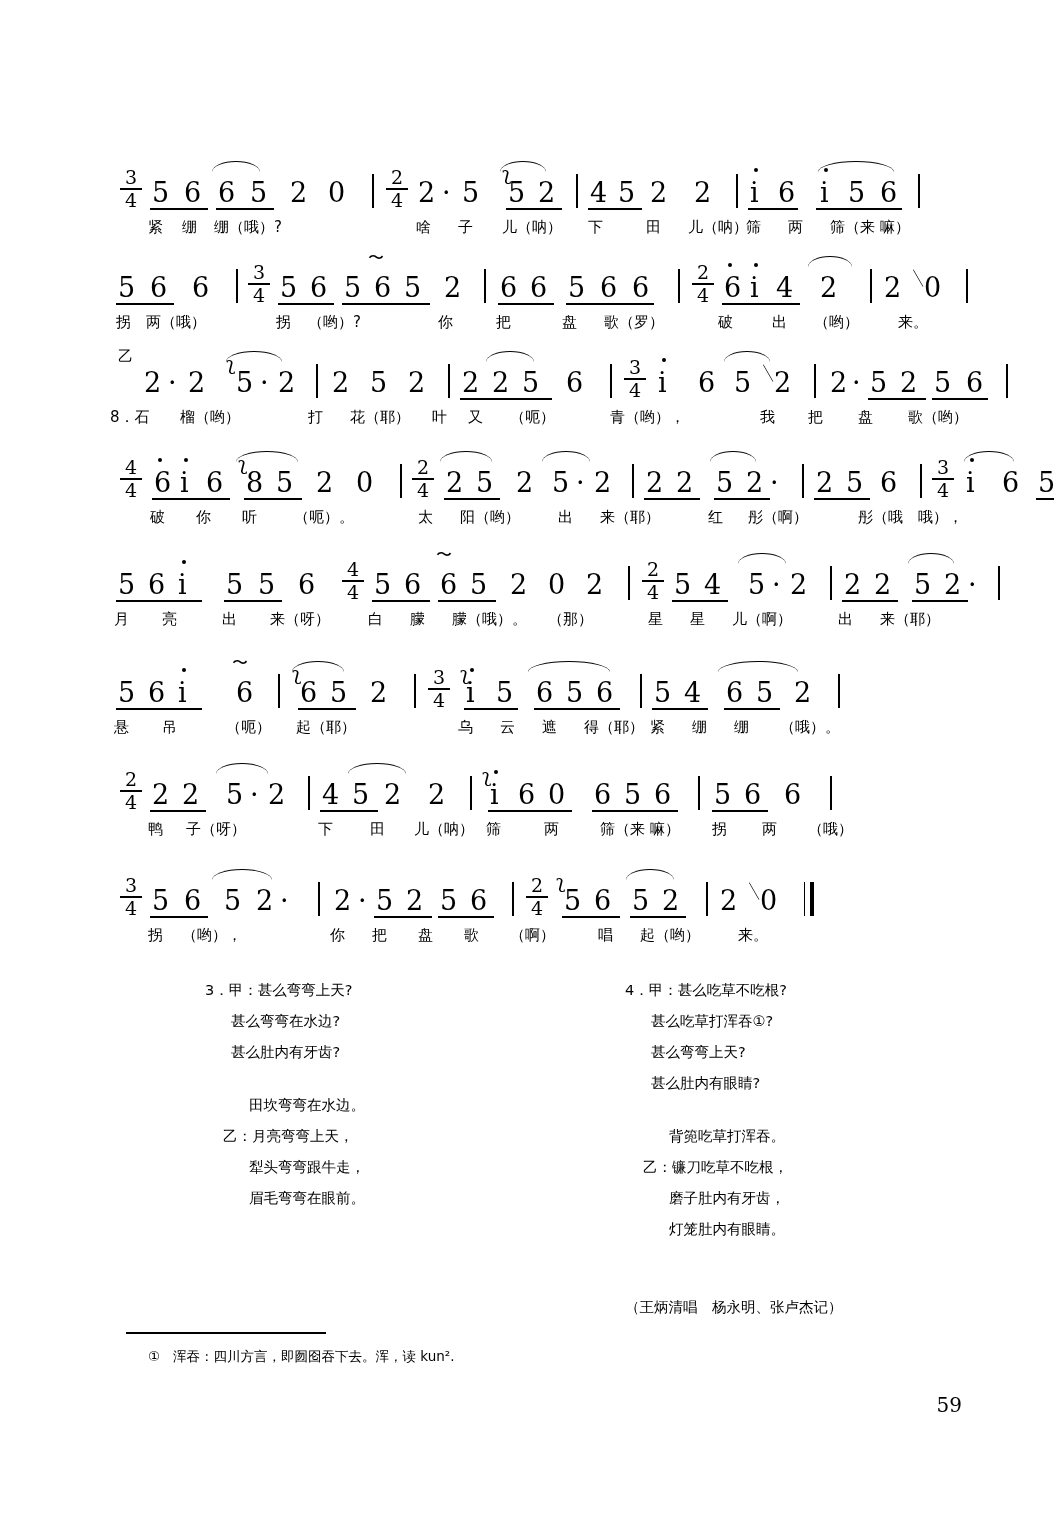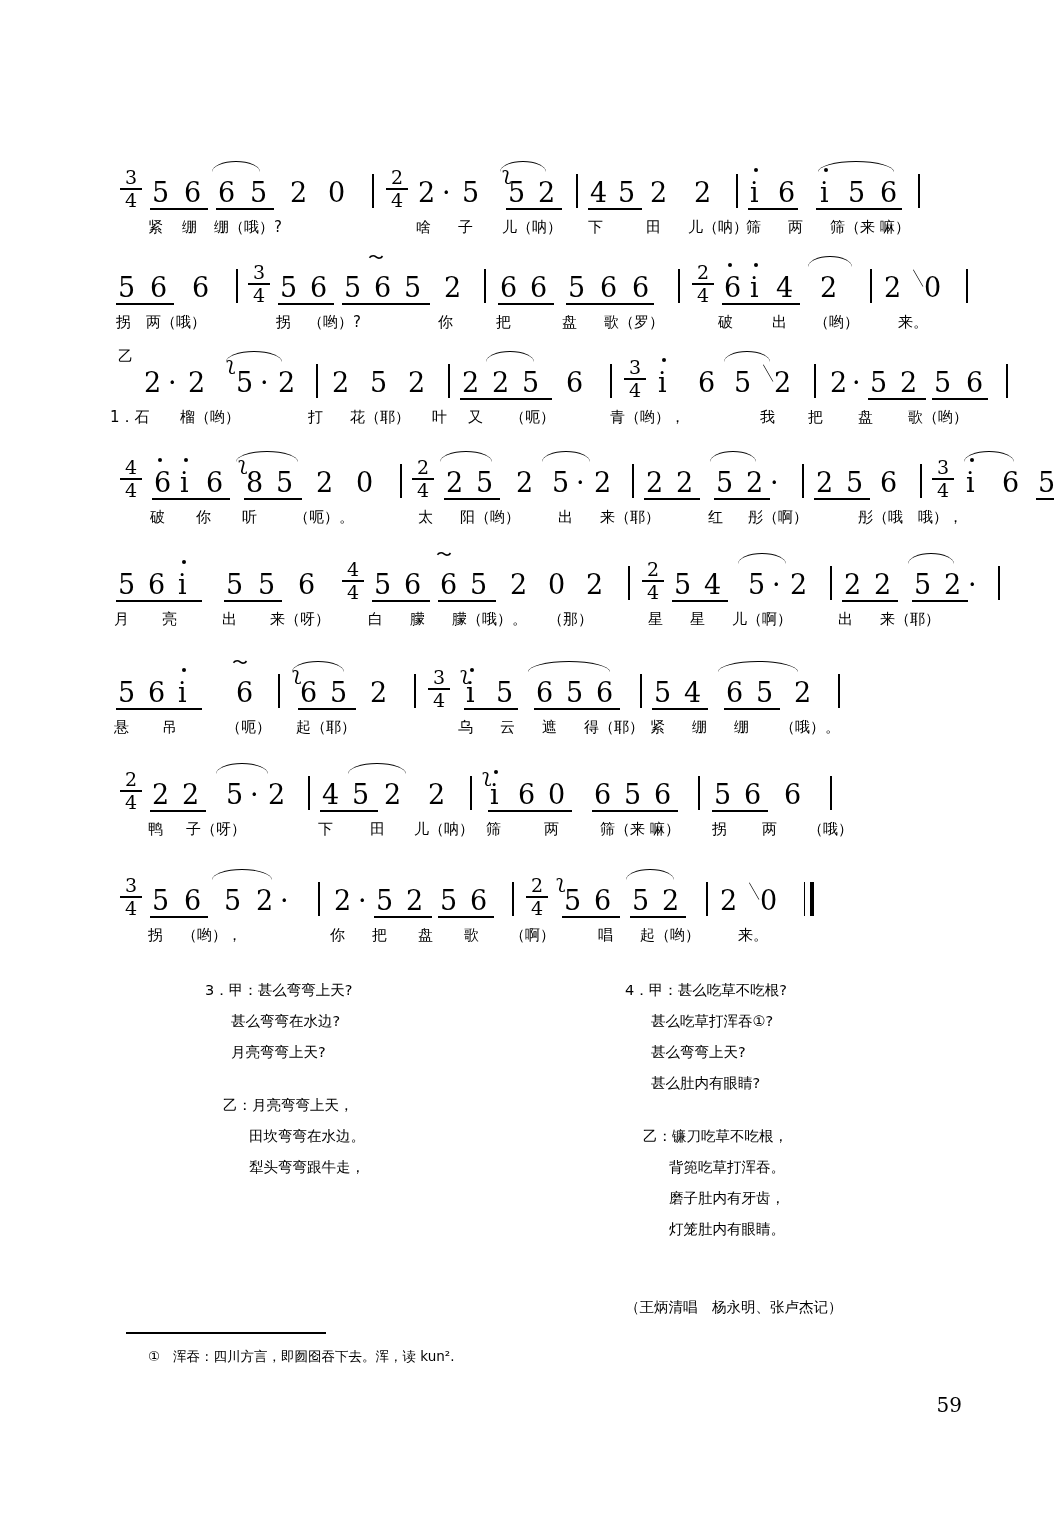--- a/index.html
+++ b/index.html
@@ -369,21 +369,21 @@
       <span class="tok dot" style="left:734px;">·</span>
       <span class="tok" style="left:752px;">5</span>
       <span class="tok" style="left:782px;">2</span>
       <div class="beam" style="left:750px; bottom:2px; width:58px;"></div>
       <span class="tok" style="left:816px;">5</span>
       <span class="tok" style="left:848px;">6</span>
       <div class="beam" style="left:814px; bottom:2px; width:56px;"></div>
       <div class="bar" style="left:888px;"></div>
     </div>
     <div class="lyric-row">
-      <span class="lyr" style="left:-8px;">1．石</span>
+      <span class="lyr" style="left:-8px;">8．石</span>
       <span class="lyr" style="left:62px;">榴（哟）</span>
       <span class="lyr" style="left:190px;">打</span>
       <span class="lyr" style="left:232px;">花（耶）</span>
       <span class="lyr" style="left:314px;">叶</span>
       <span class="lyr" style="left:350px;">又</span>
       <span class="lyr" style="left:392px;">（呃）</span>
       <span class="lyr" style="left:492px;">青（哟），</span>
       <span class="lyr" style="left:642px;">我</span>
       <span class="lyr" style="left:690px;">把</span>
       <span class="lyr" style="left:740px;">盘</span>
@@ -709,41 +709,42 @@
     </div>
   </div>
 
   <div class="verses">
 
     <div class="verse-col left">
       <div class="vline">
         <span>3．</span><span>甲：</span><span>甚么弯弯上天?</span>
       </div>
       <div class="vline indent">甚么弯弯在水边?</div>
-      <div class="vline indent">月亮弯弯上天?</div>
+      <div class="vline indent">甚么肚内有牙齿?</div>
       <div class="vgap"></div>
+      <div class="vline" style="padding-left:44px;">田坎弯弯在水边。</div>
       <div class="vline" style="padding-left:18px;">
         <span>乙：</span><span>月亮弯弯上天，</span>
       </div>
-      <div class="vline" style="padding-left:44px;">田坎弯弯在水边。</div>
       <div class="vline" style="padding-left:44px;">犁头弯弯跟牛走，</div>
+      <div class="vline" style="padding-left:44px;">眉毛弯弯在眼前。</div>
     </div>
 
     <div class="verse-col right">
       <div class="vline">
         <span>4．</span><span>甲：</span><span>甚么吃草不吃根?</span>
       </div>
       <div class="vline indent">甚么吃草打浑吞①?</div>
       <div class="vline indent">甚么弯弯上天?</div>
       <div class="vline indent">甚么肚内有眼睛?</div>
       <div class="vgap"></div>
+      <div class="vline" style="padding-left:44px;">背篼吃草打浑吞。</div>
       <div class="vline" style="padding-left:18px;">
         <span>乙：</span><span>镰刀吃草不吃根，</span>
       </div>
-      <div class="vline" style="padding-left:44px;">背篼吃草打浑吞。</div>
       <div class="vline" style="padding-left:44px;">磨子肚内有牙齿，</div>
       <div class="vline" style="padding-left:44px;">灯笼肚内有眼睛。</div>
     </div>
 
   </div>
 
   <div class="credit">（王炳清唱　杨永明、张卢杰记）</div>
 
   <div class="fn-rule"></div>
   <div class="footnote">

